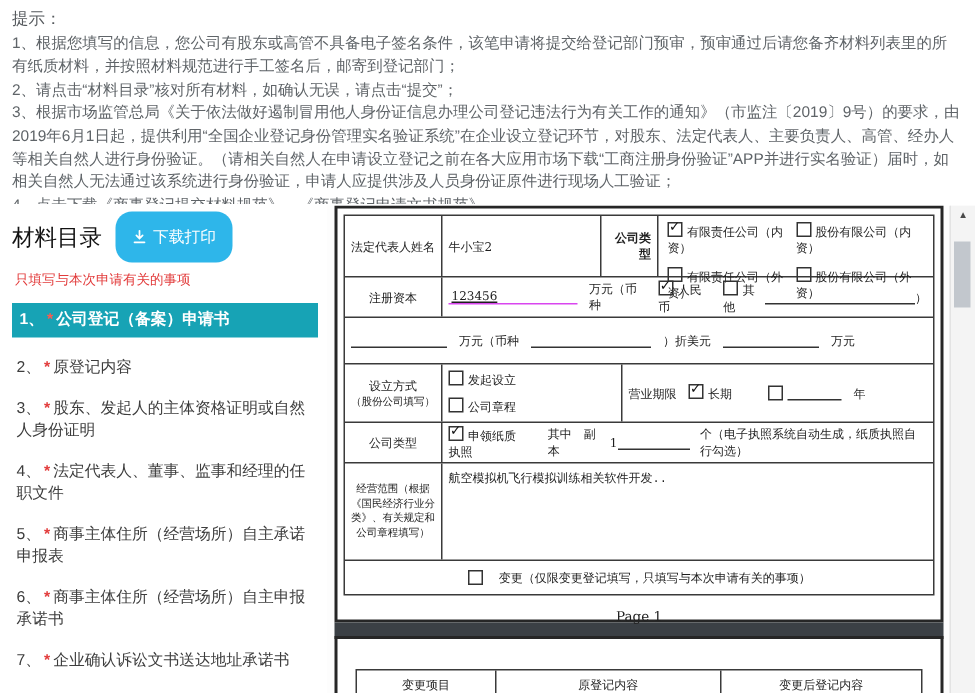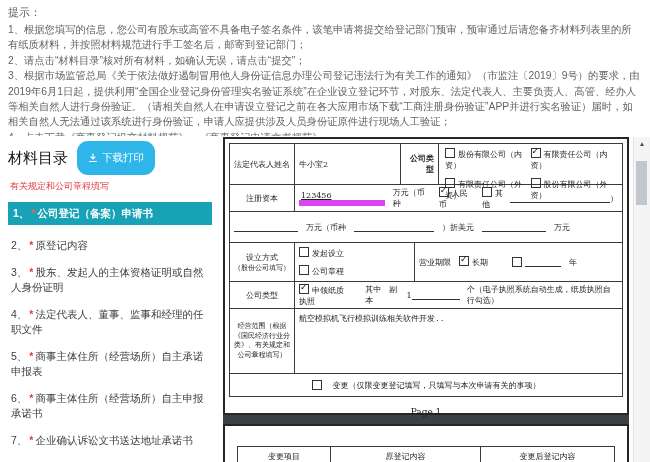--- a/index.html
+++ b/index.html
@@ -65,21 +65,21 @@
   .r6{height:64px;}
   .r6 .fc-label{font-size:7px;line-height:9.5px;padding:2px 2px;}
   .r6 .fc-grow{align-items:flex-start;padding-top:4px;font-family:Liberation Mono, monospace;}
   .r7{height:22px;}
   .r7 .fc{justify-content:center;width:100%;}
   .cb{display:inline-block;width:8px;height:8px;border:1px solid #333;margin-right:3px;
     position:relative;vertical-align:-1px;flex:none;}
   .cb.checked::after{content:"\2713";position:absolute;left:0px;top:-3px;font-size:9px;color:#111;}
   .ul{display:inline-block;border-bottom:1px solid #333;height:9px;vertical-align:-2px;}
   .ul-80{width:80px;} .ul-70{width:64px;} .ul-60{width:56px;} .ul-40{width:36px;} .ul-110{width:104px;}
-  .valtxt{display:inline-block;border-bottom:6px solid #d946ef;min-width:82px;padding:0 2px;text-decoration:underline;}
+  .valtxt{display:inline-block;border-bottom:1px solid #d946ef;min-width:82px;padding:0 2px;text-decoration:underline;}
   .sp{display:inline-block;width:8px;}
   .pageno{text-align:center;font-size:9px;margin-top:10px;font-family:"DejaVu Serif",serif;color:#222;}
   
   .p2table{margin:0 12px;border:1px solid #3a3a3a;display:flex;font-size:8px;
     font-family:"DejaVu Serif",serif;color:#1e1e1e;height:18px;}
   .p2c{border-left:1px solid #3a3a3a;display:flex;align-items:center;justify-content:center;box-sizing:border-box;}
   .p2c:first-child{border-left:none;width:92px;flex:none;}
   .p2c.mid{width:150px;flex:none;}
   .p2c.last{flex:1;}
   
@@ -106,21 +106,21 @@
       <span class="sidebar-title">材料目录</span>
       <button class="pill">
         <span style="display:inline-flex;">
           <svg width="10" height="10" viewBox="0 0 12 12">
               <path d="M6 1v6M3.5 4.7L6 7.2l2.5-2.5M2 10.2h8" stroke="#fff" stroke-width="1.4" fill="none" stroke-linecap="round"></path>
             </svg>
         </span>
         <span>下载打印</span>
       </button>
     </div>
-    <div class="hint">有关规定和公司章程填写</div>
+    <div class="hint">只填写与本次申请有关的事项</div>
 
     <div class="mitem active">
       <span class="num">1、</span><span class="star">*</span><span>公司登记（备案）申请书</span>
     </div>
     <div class="mitem">
       <span class="num">2、</span><span class="star">*</span><span>原登记内容</span>
     </div>
     <div class="mitem">
       <span class="num">3、</span><span class="star">*</span><span>股东、发起人的主体资格证明或自然人身份证明</span>
     </div>
@@ -147,22 +147,22 @@
     <div class="pages">
 
       <div class="page page1">
         <div class="ftable">
 
           <div class="fr r1">
             <div class="fc fc-label">法定代表人姓名</div>
             <div class="fc fc-val">牛小宝2</div>
             <div class="fc fc-type">公司类型</div>
             <div class="fc fc-opts">
+              <span><span class="cb checked"></span><span>有限责任公司（内资）</span></span>
               <span><span class="cb"></span><span>股份有限公司（内资）</span></span>
-              <span><span class="cb checked"></span><span>有限责任公司（内资）</span></span>
               <span><span class="cb"></span><span>有限责任公司（外资）</span></span>
               <span><span class="cb"></span><span>股份有限公司（外资）</span></span>
             </div>
           </div>
 
           <div class="fr r2">
             <div class="fc fc-label">注册资本</div>
             <div class="fc fc-grow">
               <span class="valtxt">123456</span>
                 <span class="sp"></span>

